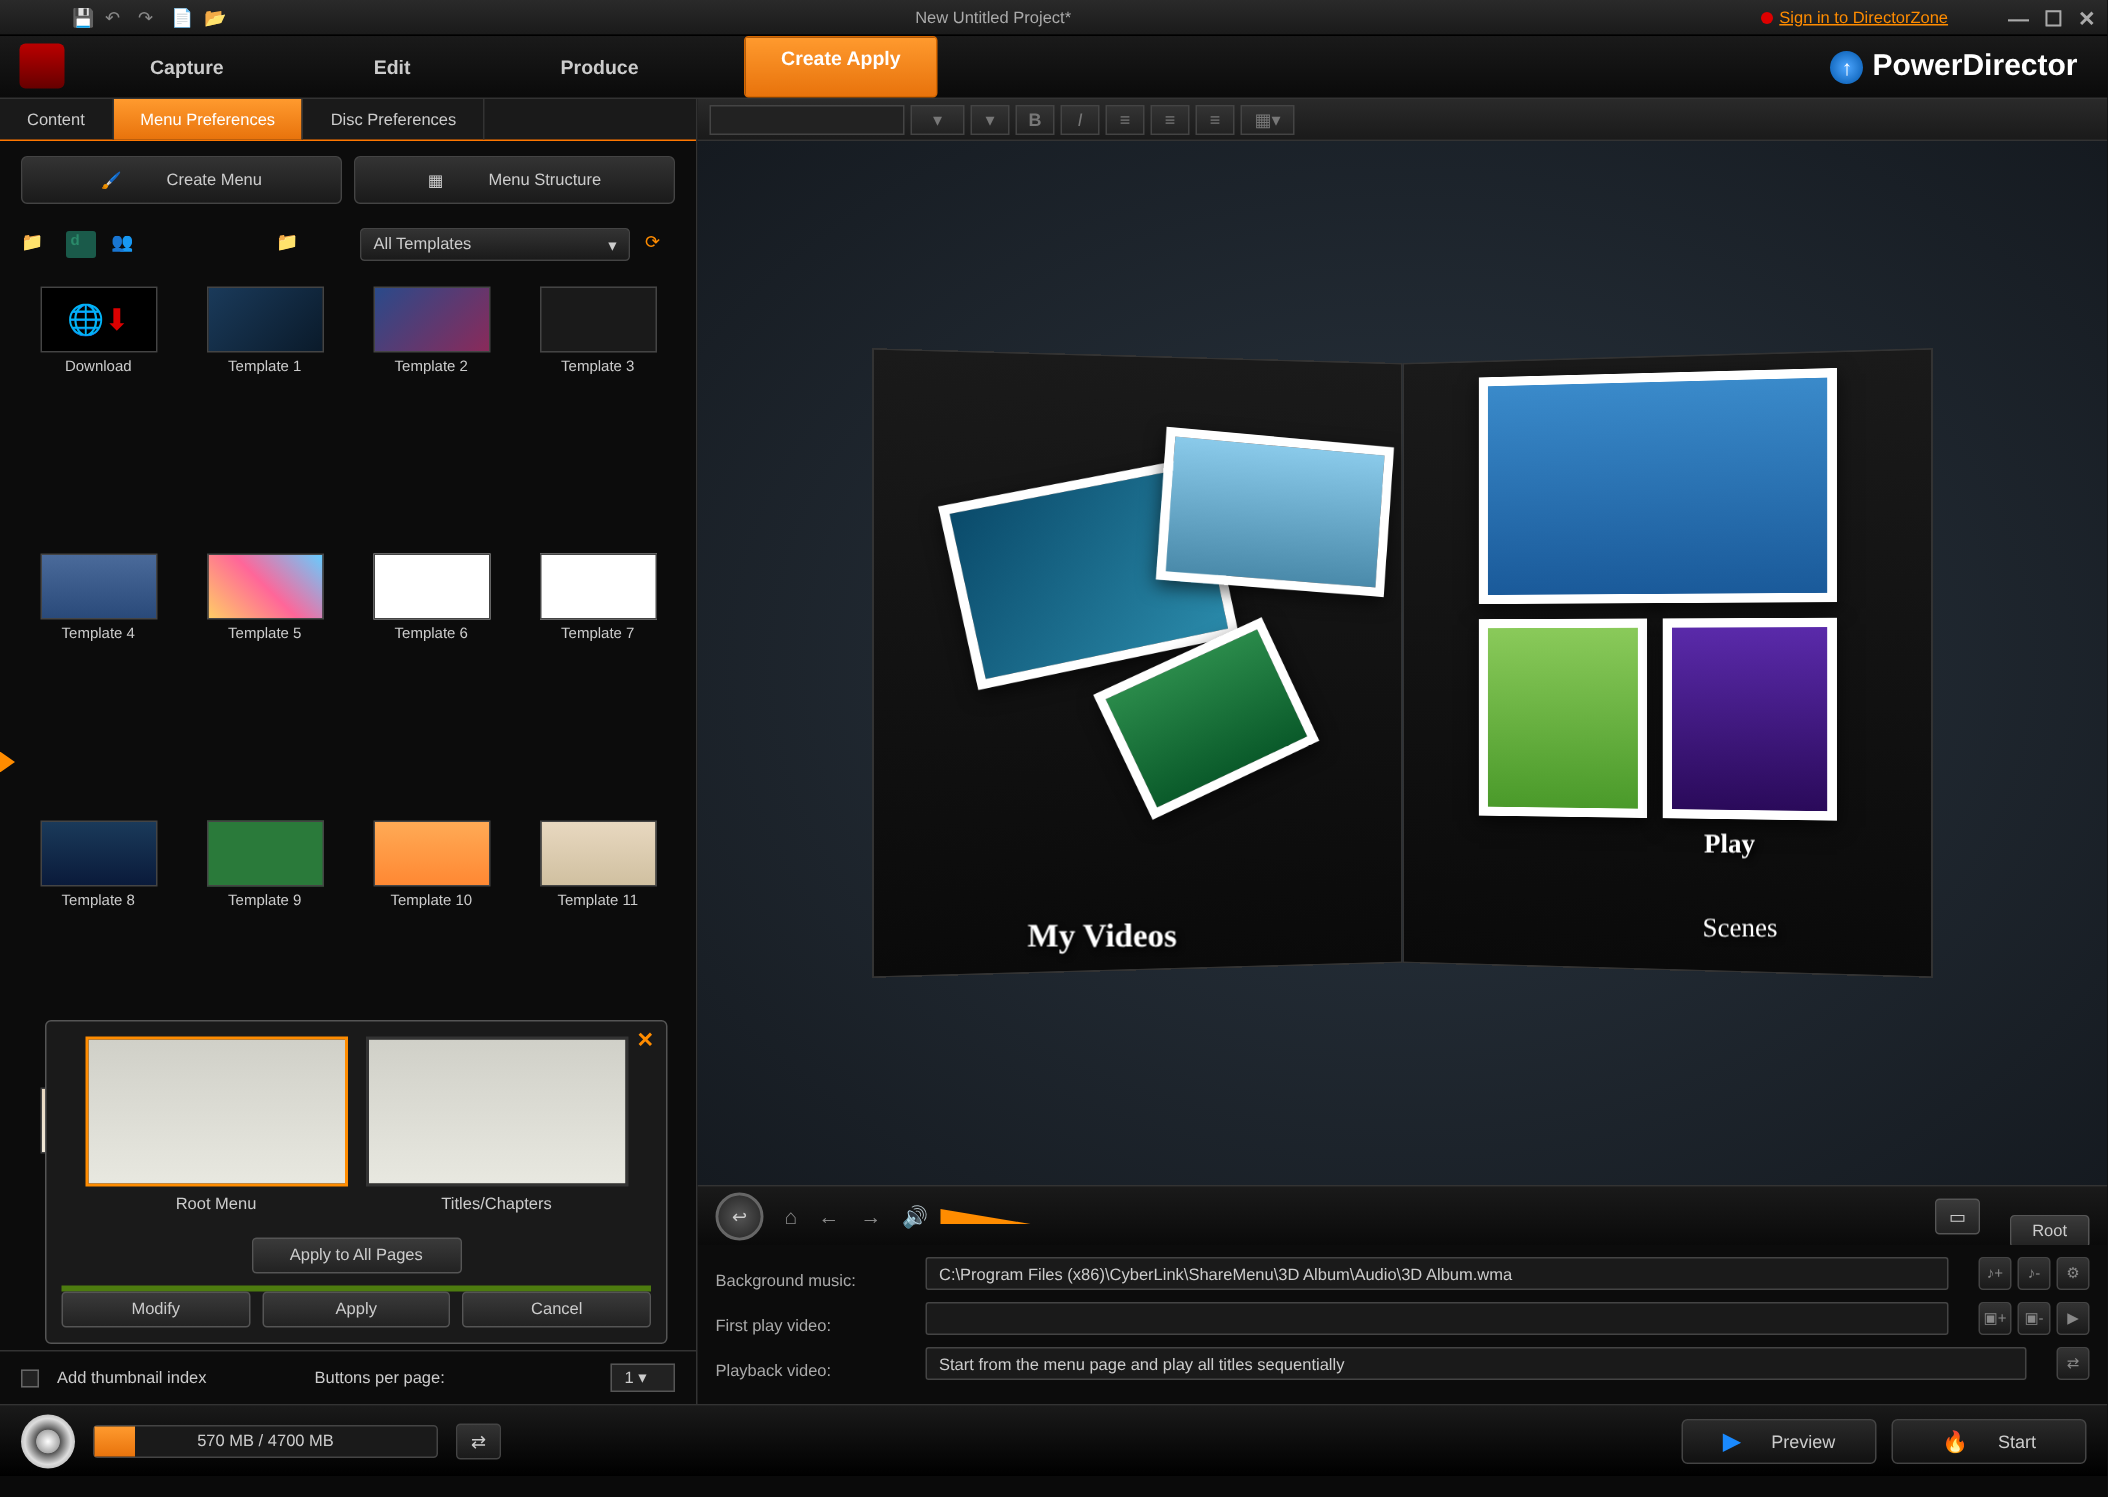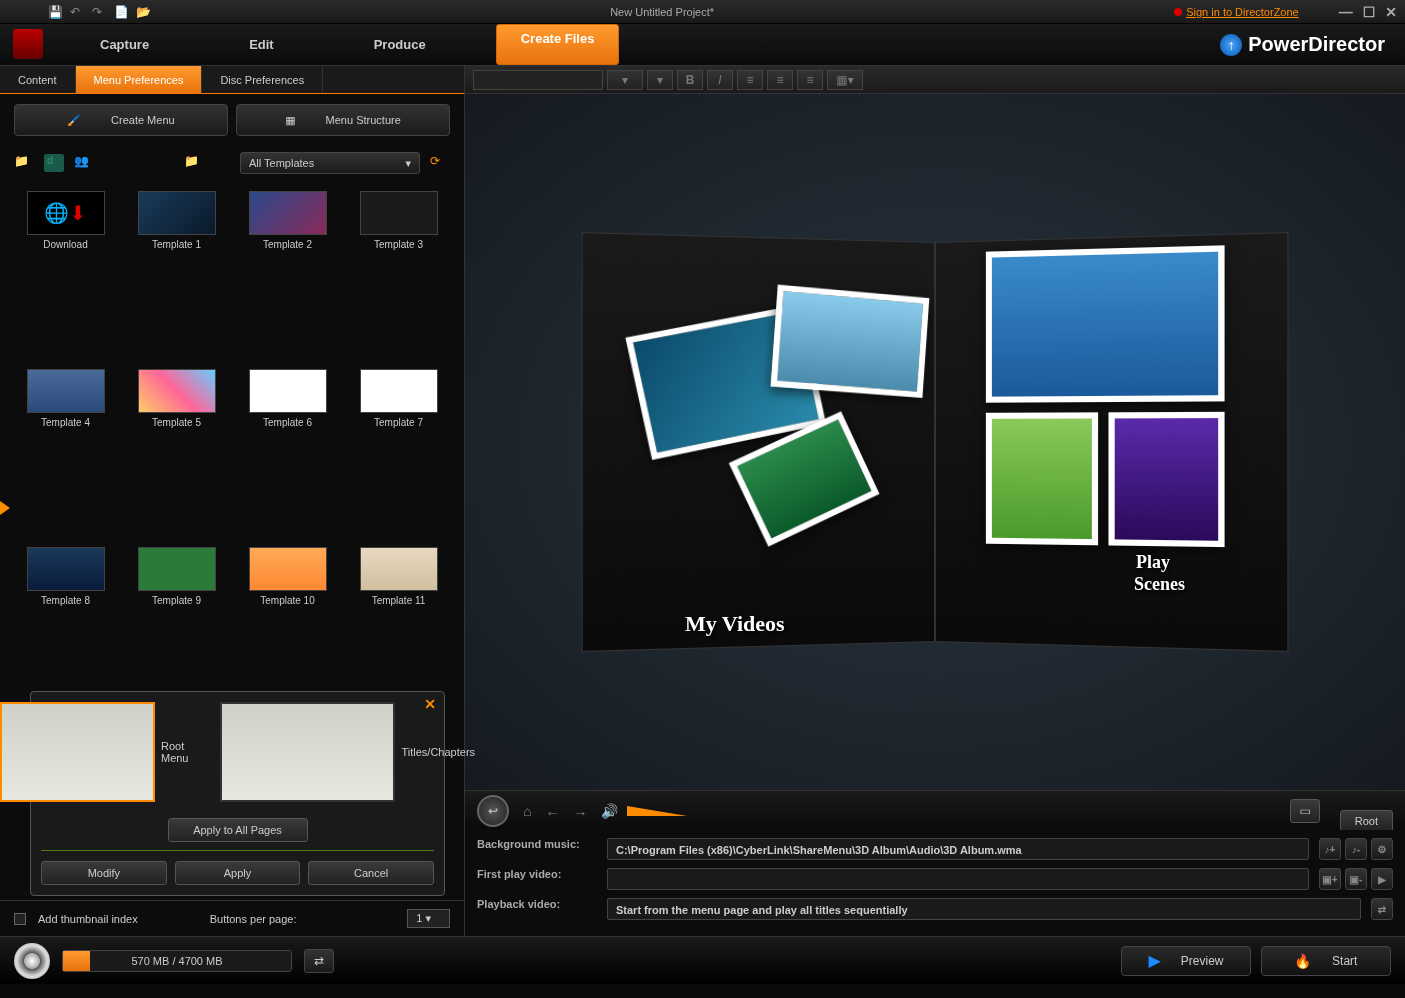--- a/index.html
+++ b/index.html
@@ -33,26 +33,26 @@
 .templates-dropdown::after { content: "▾"; margin-left: auto; }
 .templates-grid { padding: 8px 14px; flex: 1; overflow-y: auto; display: grid; grid-template-columns: repeat(4, 1fr); gap: 8px 8px; }
 .template-item { display: flex; flex-direction: column; align-items: center; gap: 4px; cursor: pointer; padding: 3px; border-radius: 3px; }
 .template-item.selected { background: linear-gradient(#ff9a2e, #e8730c); }
 .template-thumb { width: 78px; height: 44px; background: linear-gradient(135deg, #1a3a5a, #0a1a2a); border: 1px solid #444; display: flex; align-items: center; justify-content: center; font-size: 8px; color: #666; }
 .template-thumb.selected-thumb { border: 2px solid #ff8c00; }
 .template-label { font-size: 10px; color: #ccc; }
 .popup { position: absolute; bottom: 40px; left: 30px; width: 415px; background: #1a1a1a; border: 1px solid #555; border-radius: 4px; padding: 10px; z-index: 10; }
 .popup-close { position: absolute; top: 4px; right: 8px; color: #ff8c00; cursor: pointer; font-size: 14px; font-weight: bold; }
 .popup-thumbs { display: flex; gap: 12px; justify-content: center; }
-.popup-col { display: flex; flex-direction: row; align-items: center; gap: 6px; }
+.popup-col { display: flex; flex-direction: column; align-items: center; gap: 6px; }
 .popup-thumb { width: 175px; height: 100px; background: linear-gradient(#d0d0c8, #e8e8e0); border: 2px solid #333; position: relative; }
 .popup-thumb.sel { border: 2px solid #ff8c00; }
 .popup-label { font-size: 11px; color: #ccc; }
 .popup-apply { margin: 16px auto 8px; width: 140px; background: linear-gradient(#3a3a3a, #222); border: 1px solid #555; border-radius: 3px; padding: 5px; text-align: center; font-size: 11px; color: #ccc; cursor: pointer; }
-.popup-btns { display: flex; gap: 8px; margin-top: 8px; border-top: 1px solid #4d7c0f; padding-top: 10px; }
+.popup-btns { display: flex; gap: 8px; margin-top: 8px; border-top: 4px solid #4d7c0f; }
 .popup-btn { flex: 1; background: linear-gradient(#3a3a3a, #222); border: 1px solid #555; border-radius: 3px; padding: 5px; text-align: center; font-size: 11px; color: #ccc; cursor: pointer; }
 .left-bottom { display: flex; padding: 8px 14px; gap: 12px; border-top: 1px solid #333; align-items: center; font-size: 11px; }
 .checkbox { width: 12px; height: 12px; border: 1px solid #666; background: #222; }
 .bpp-select { background: #222; border: 1px solid #555; color: #ccc; padding: 2px 18px 2px 8px; font-size: 11px; margin-left: auto; }
 .right-panel { flex: 1; background: #141414; display: flex; flex-direction: column; }
 .text-toolbar { height: 28px; background: linear-gradient(#2a2a2a, #1a1a1a); border-bottom: 1px solid #333; display: flex; align-items: center; padding: 0 8px; gap: 4px; }
 .tt-select { width: 130px; height: 20px; background: #222; border: 1px solid #444; }
 .tt-btn { width: 26px; height: 20px; background: linear-gradient(#333, #222); border: 1px solid #444; display: flex; align-items: center; justify-content: center; color: #777; font-size: 12px; cursor: pointer; }
 .preview-area { flex: 1; background: radial-gradient(ellipse at center, #2a3540, #151a20); display: flex; align-items: center; justify-content: center; padding: 20px; position: relative; }
 .book { width: 700px; height: 440px; position: relative; perspective: 1000px; }
@@ -61,29 +61,29 @@
 .book-right { right: 10px; transform: rotateY(-8deg); transform-origin: left; }
 .photo { position: absolute; border: 6px solid #fff; box-shadow: 0 4px 12px rgba(0,0,0,0.6); }
 .p1 { width: 170px; height: 120px; top: 80px; left: 50px; background: linear-gradient(135deg, #0a4a6a, #2a8aaa); transform: rotate(-12deg); }
 .p2 { width: 150px; height: 100px; top: 50px; left: 180px; background: linear-gradient(#8acaea, #4a8aaa); transform: rotate(4deg); }
 .p3 { width: 120px; height: 90px; top: 190px; left: 150px; background: linear-gradient(#2a8a4a, #0a5a2a); transform: rotate(-25deg); }
 .pr1 { width: 230px; height: 150px; top: 10px; left: 50px; background: linear-gradient(#3a8aca, #1a5a9a); }
 .pr2 { width: 110px; height: 130px; top: 170px; left: 50px; background: linear-gradient(#8aca5a, #4a9a2a); }
 .pr3 { width: 110px; height: 130px; top: 170px; left: 170px; background: linear-gradient(#5a2aaa, #2a0a5a); }
 .menu-title { position: absolute; bottom: 25px; left: 100px; color: #fff; font-size: 22px; font-weight: bold; text-shadow: 2px 2px 4px #000; font-family: Georgia, serif; }
 .menu-play { position: absolute; top: 330px; right: 115px; color: #fff; font-size: 18px; font-weight: bold; text-shadow: 2px 2px 4px #000; font-family: Georgia, serif; }
-.menu-scenes { position: absolute; top: 352px; right: 100px; color: #fff; font-size: 18px; font-weight: bold; text-shadow: 2px 2px 4px #000; font-family: Georgia, serif; }
+.menu-scenes { position: absolute; top: 386px; right: 100px; color: #fff; font-size: 18px; font-weight: normal; text-shadow: 2px 2px 4px #000; font-family: Georgia, serif; }
 .player-controls { height: 40px; background: linear-gradient(#1a1a1a, #0a0a0a); border-top: 1px solid #333; display: flex; align-items: center; padding: 0 12px; gap: 14px; }
 .play-btn { width: 32px; height: 32px; border-radius: 50%; background: radial-gradient(#555, #222); border: 2px solid #666; display: flex; align-items: center; justify-content: center; color: #ccc; cursor: pointer; }
 .nav-icon { color: #888; cursor: pointer; font-size: 14px; }
 .vol-slider { width: 60px; height: 0; border-bottom: 10px solid #ff8c00; border-left: 60px solid transparent; transform: scaleX(-1); margin-left: -6px; }
 .root-btn { margin-left: auto; background: linear-gradient(#3a3a3a, #222); border: 1px solid #555; border-radius: 3px; padding: 4px 14px; font-size: 11px; color: #ccc; cursor: pointer; margin-top: 21px; }
 .display-btn { background: linear-gradient(#3a3a3a, #222); border: 1px solid #555; border-radius: 3px; padding: 4px 8px; color: #ccc; cursor: pointer; margin-right: 6px; }
 .settings-rows { padding: 8px 12px; background: #0c0c0c; }
-.setting-row { display: flex; align-items: flex-start; gap: 10px; margin-bottom: 8px; font-size: 11px; font-weight: bold; }
+.setting-row { display: flex; align-items: flex-end; gap: 20px; margin-bottom: 8px; font-size: 11px; }
 .setting-label { width: 120px; color: #aaa; }
 .setting-field { flex: 1; background: #1a1a1a; border: 1px solid #444; border-radius: 2px; padding: 4px 8px; color: #ccc; font-size: 11px; height: 22px; line-height: 14px; overflow: hidden; white-space: nowrap; }
 .setting-icons { display: flex; gap: 4px; }
 .setting-icon { width: 22px; height: 22px; background: linear-gradient(#333, #1a1a1a); border: 1px solid #444; border-radius: 3px; cursor: pointer; display: flex; align-items: center; justify-content: center; color: #888; font-size: 10px; }
 .bottombar { height: 48px; background: linear-gradient(#1a1a1a, #000); display: flex; align-items: center; padding: 0 14px; gap: 12px; border-top: 1px solid #333; }
 .disc-icon { width: 36px; height: 36px; border-radius: 50%; background: radial-gradient(circle, #fff 0%, #aaa 30%, #555 32%, #ddd 60%, #888 100%); }
 .capacity-bar { width: 230px; height: 22px; background: #1a1a1a; border: 1px solid #444; border-radius: 3px; position: relative; display: flex; align-items: center; justify-content: center; color: #ccc; font-size: 11px; }
 .capacity-fill { position: absolute; left: 0; top: 0; height: 100%; width: 12%; background: linear-gradient(#ff9a2e, #e8730c); }
 .capacity-text { position: relative; z-index: 1; }
 .swap-btn { width: 30px; height: 24px; background: linear-gradient(#333, #1a1a1a); border: 1px solid #444; border-radius: 3px; color: #ccc; display: flex; align-items: center; justify-content: center; cursor: pointer; }
@@ -117,21 +117,21 @@
 
 <div class="topbar">
   <div class="logo-area">
       <div class="logo"></div>
     </div>
   <div class="top-tabs">
     <div class="top-tab">Capture</div>
     <div class="top-tab">Edit</div>
     <div class="top-tab">Produce</div>
   </div>
-  <div class="create-disc-btn">Create Files</div>
+  <div class="create-disc-btn">Create Apply</div>
   <div class="brand">
     <span class="brand-icon">↑</span>
     <span>PowerDirector</span>
   </div>
 </div>
 
 <div class="main">
   <div class="left-panel">
     <div class="left-edge"></div>
     <div class="subtabs">

